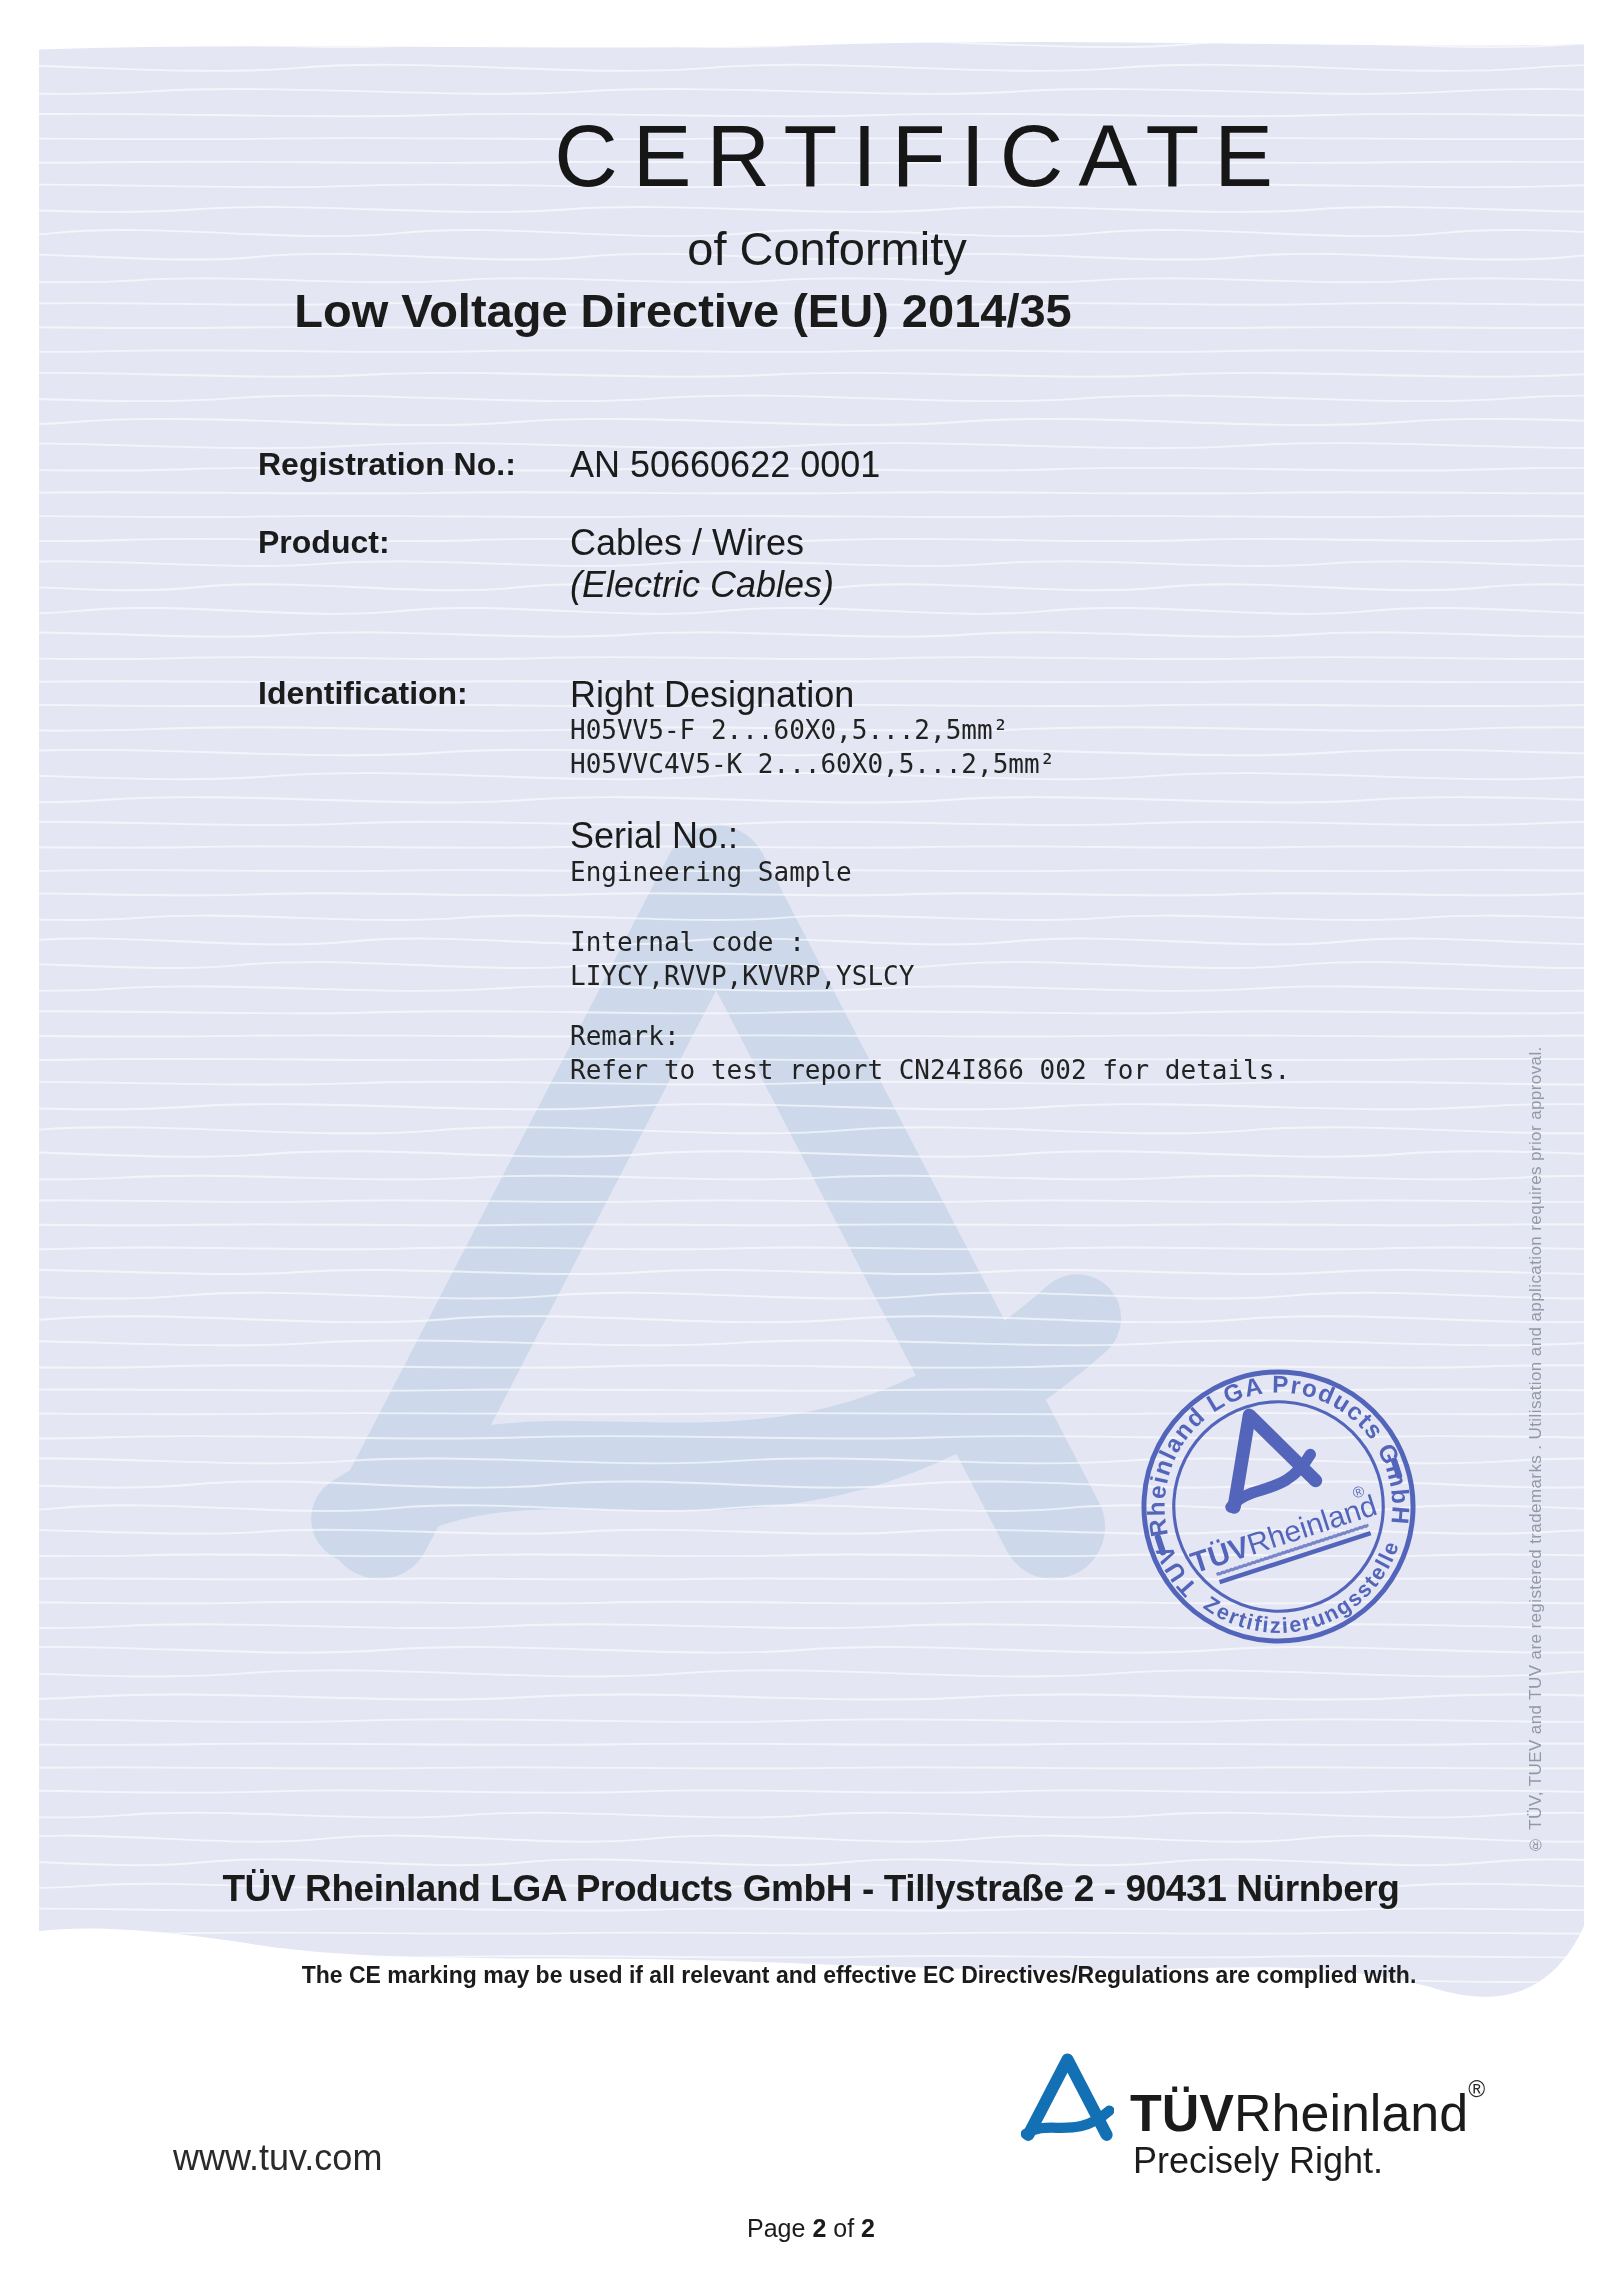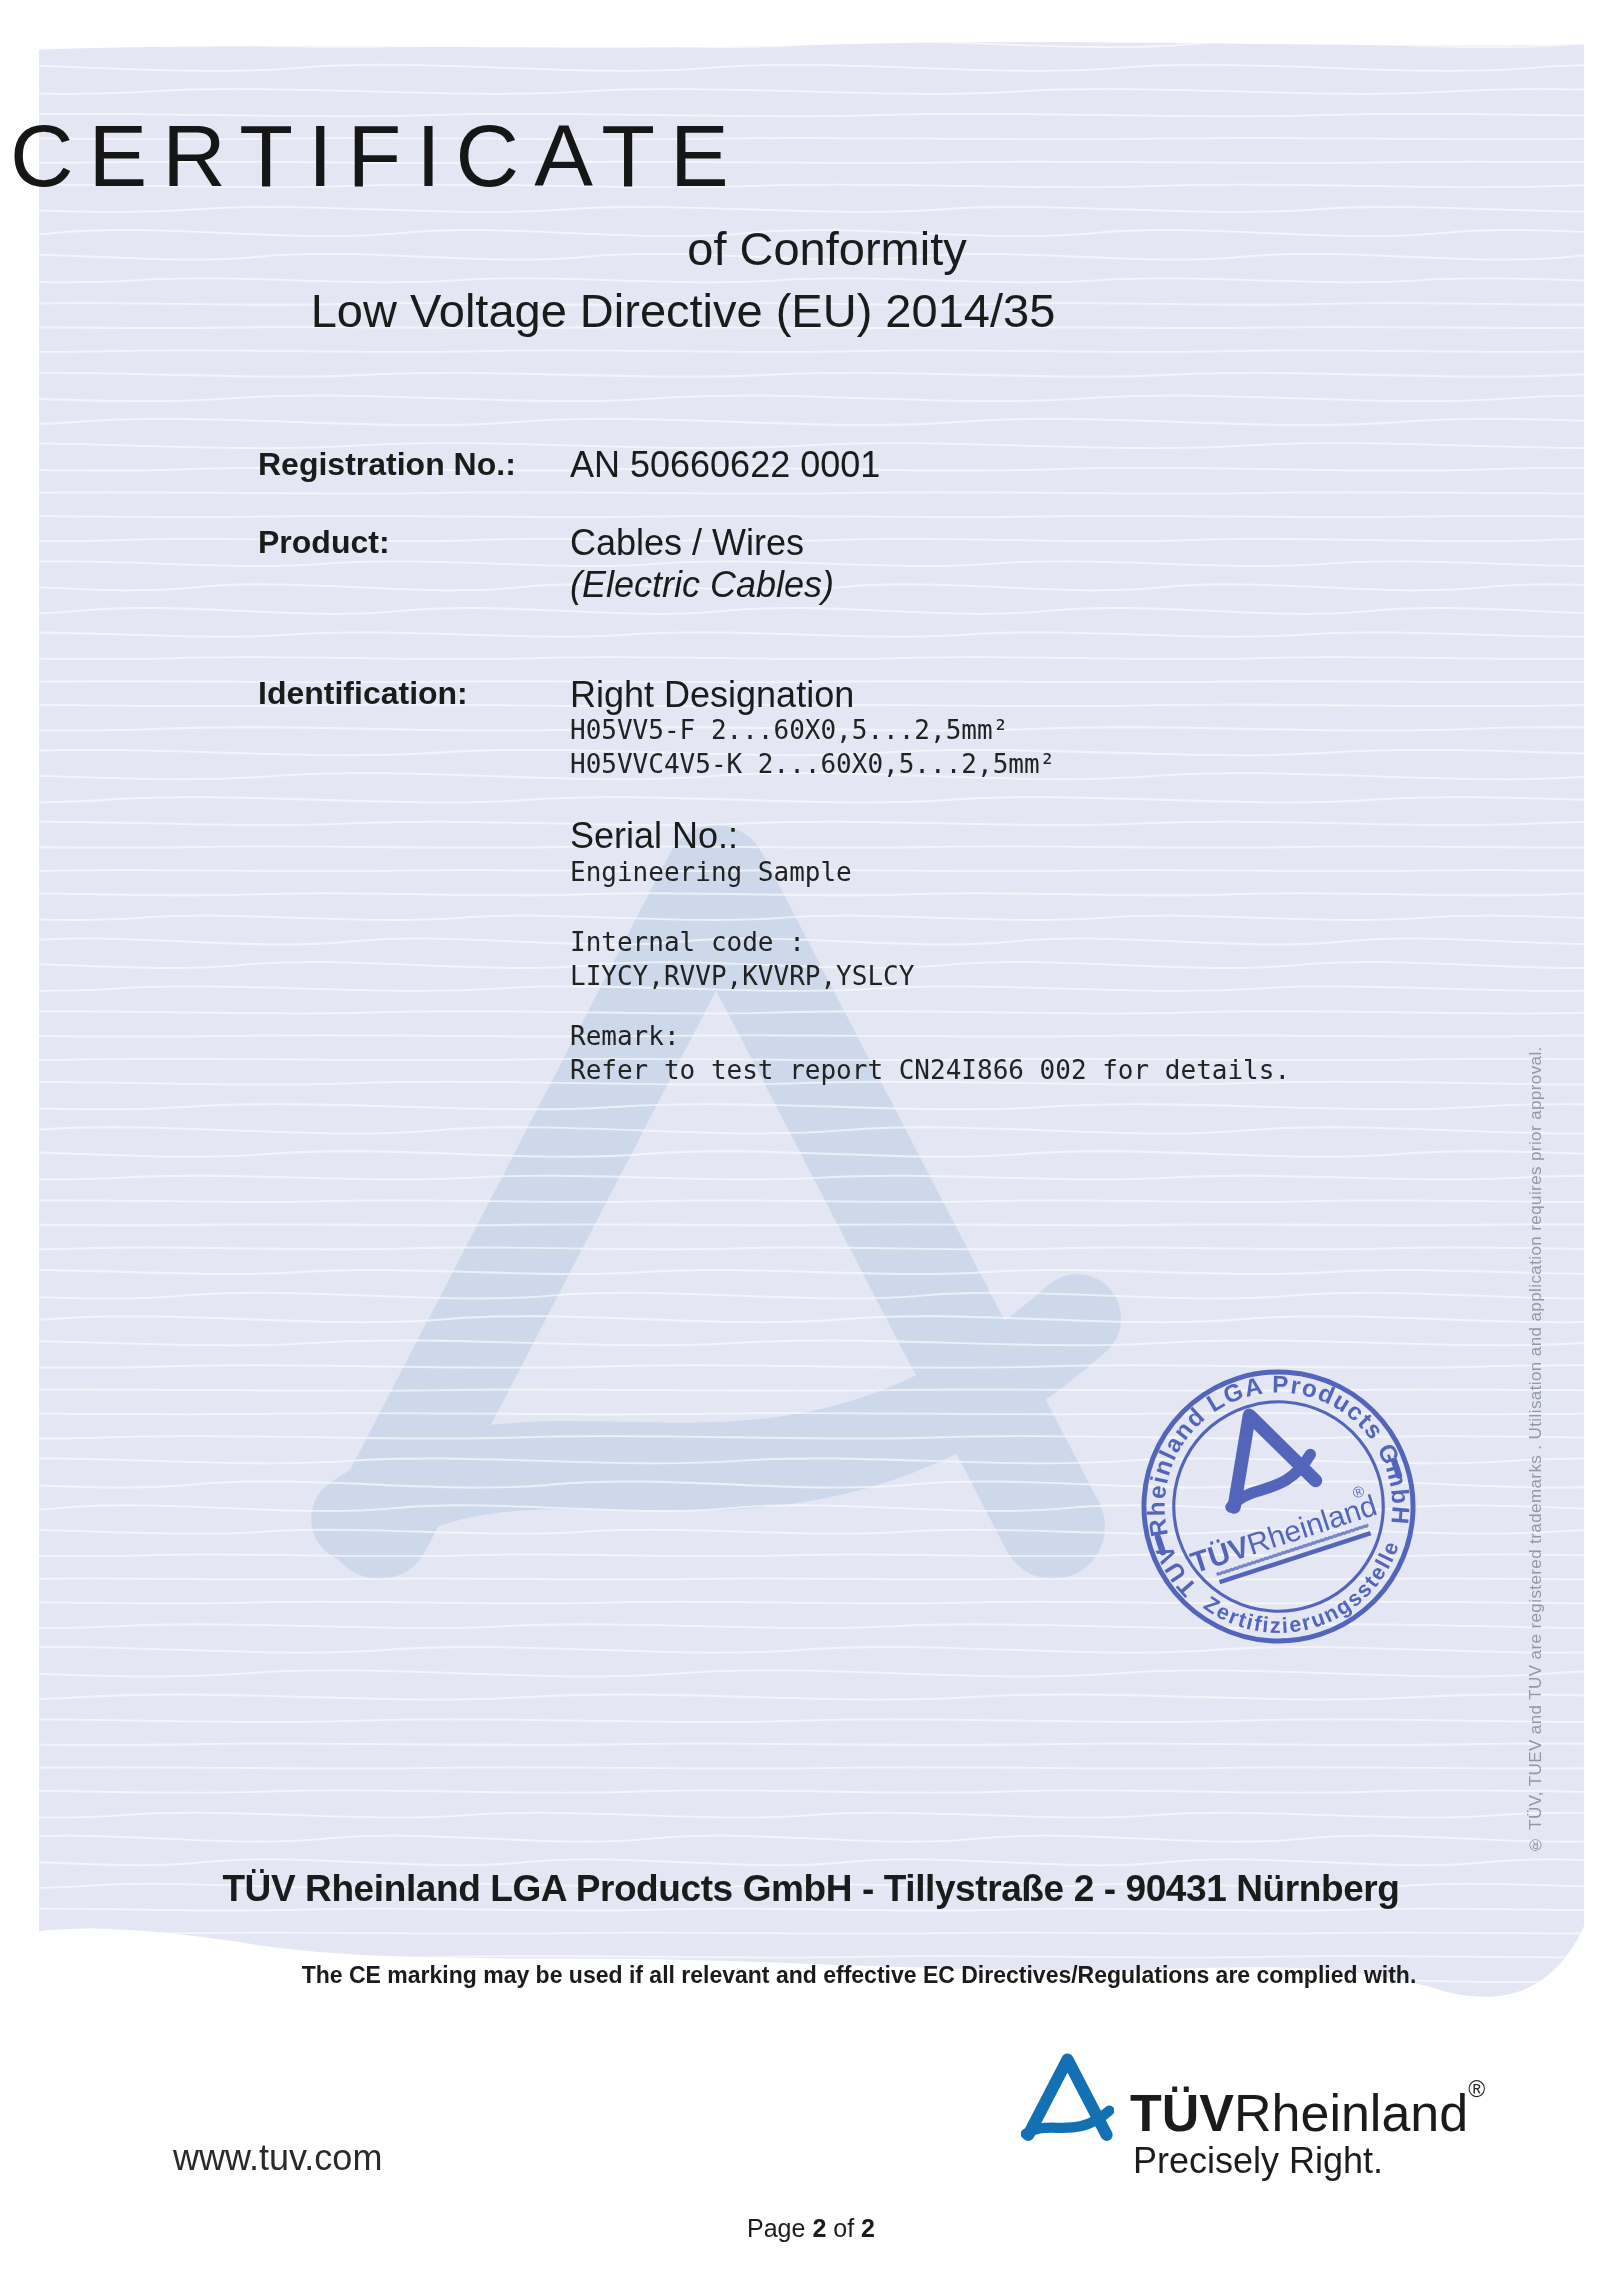--- a/index.html
+++ b/index.html
@@ -5,25 +5,25 @@
   html,body{margin:0;padding:0;}
   body{
     width:1622px;height:2293px;background:#ffffff;position:relative;
     font-family:"Liberation Sans",sans-serif;color:#1b1b1b;overflow:hidden;
   }
   .abs{position:absolute;}
   
   #bg-svg{position:absolute;left:39px;top:37px;width:1545px;height:1996px;}
   
   .cert-title{
-    left:10px;top:105px;width:1288px;text-align:left;
+    left:0;top:105px;width:1288px;text-align:right;
     font-size:88px;font-weight:400;letter-spacing:15px;color:#161616;
   }
   .cert-sub{left:0;top:221px;width:1622px;text-align:center;font-size:47px;font-weight:400;padding-left:16px;}
-  .cert-directive{left:0;top:283px;width:1366px;text-align:center;font-size:47px;font-weight:400;}
+  .cert-directive{left:0;top:283px;width:1366px;text-align:center;font-size:47px;font-weight:700;}
   
   .flabel{left:210px;font-size:32px;font-weight:700;margin-left:48px;}
   .fvalue{left:570px;font-size:36px;font-weight:400;}
   .fvalue.italic{font-style:italic;}
   .mono{left:570px;font-family:"DejaVu Sans Mono",monospace;font-size:26px;font-weight:400;color:#222;}
   
   #stamp-svg{position:absolute;left:1125px;top:1353px;width:307px;height:307px;opacity:.9;}
   #stamp-svg text{font-family:"Liberation Sans",sans-serif;}
   
   .side-note{

